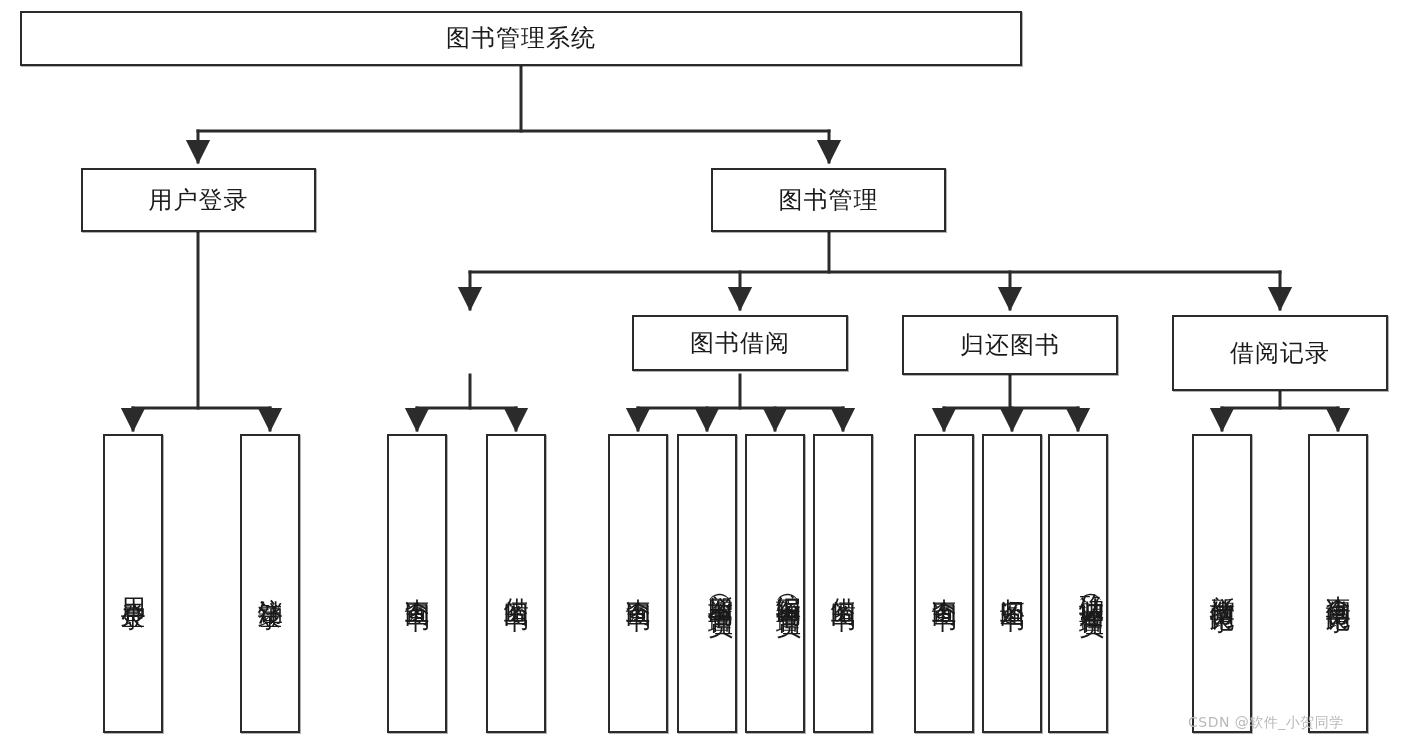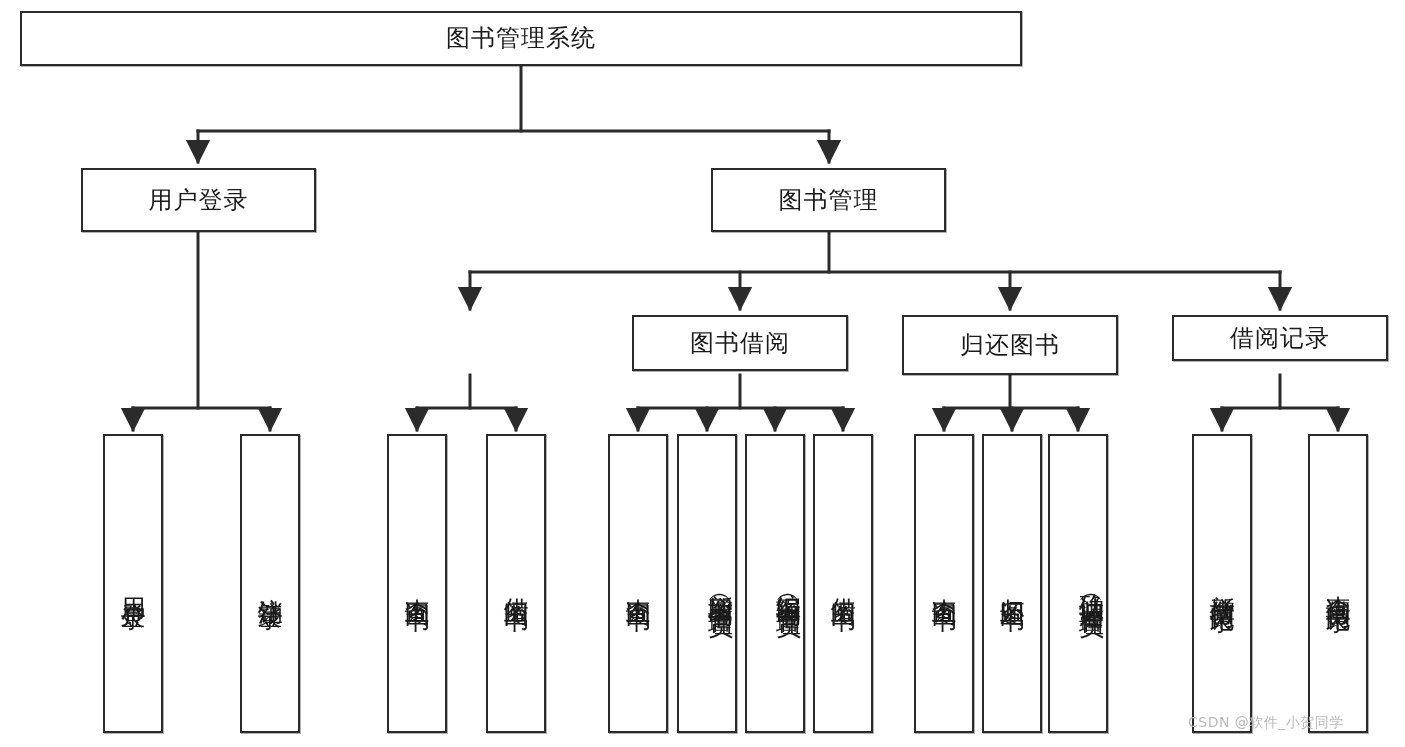--- a/index.html
+++ b/index.html
@@ -122,21 +122,21 @@
     </g>
   </svg>
 
   <div class="node horiz" style="left:20px; top:11px; width:1002px; height:55px;">图书管理系统</div>
 
   <div class="node horiz" style="left:81px; top:168px; width:235px; height:64px;">用户登录</div>
   <div class="node horiz" style="left:711px; top:168px; width:235px; height:64px;">图书管理</div>
 
   <div class="node horiz" style="left:632px; top:315px; width:216px; height:56px;">图书借阅</div>
   <div class="node horiz" style="left:902px; top:315px; width:216px; height:60px;">归还图书</div>
-  <div class="node horiz" style="left:1172px; top:315px; width:216px; height:46px;">借阅记录</div>
+  <div class="node horiz" style="left:1172px; top:315px; width:216px; height:76px;">借阅记录</div>
 
   <div class="node vert center-y" style="left:103px; top:434px; width:60px; height:299px;">用户登录</div>
   <div class="node vert center-y" style="left:240px; top:434px; width:60px; height:299px;">注销登录</div>
 
   <div class="node vert center-y" style="left:387px; top:434px; width:60px; height:299px;">查询图书</div>
   <div class="node vert center-y" style="left:486px; top:434px; width:60px; height:299px;">借阅图书</div>
 
   <div class="node vert center-y" style="left:608px; top:434px; width:60px; height:299px;">查询图书</div>
   <div class="node vert pad-small" style="left:677px; top:434px; width:60px; height:299px;">新增图书（管理员）</div>
   <div class="node vert pad-small" style="left:745px; top:434px; width:60px; height:299px;">编辑图书（管理员）</div>

